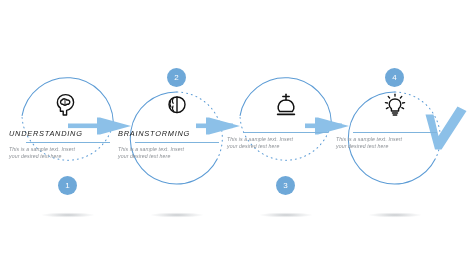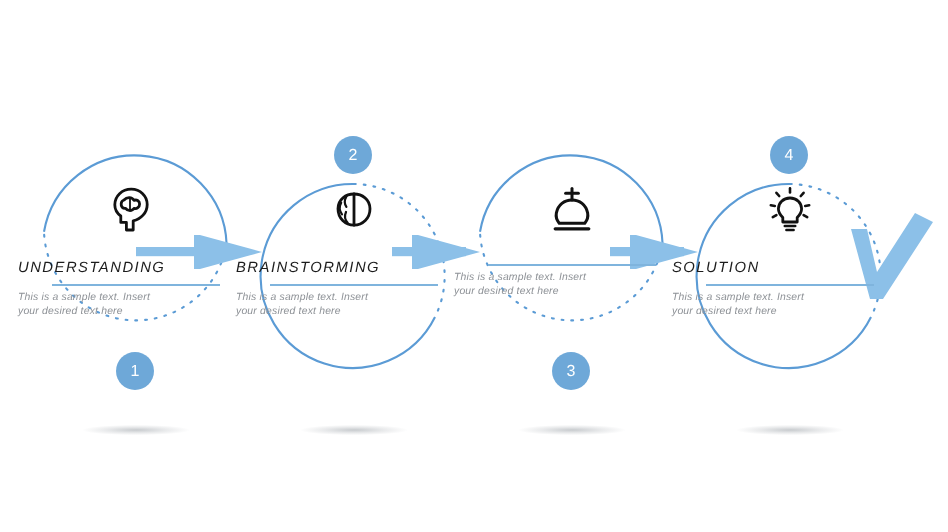--- a/index.html
+++ b/index.html
@@ -203,21 +203,20 @@
         <path d="M21.8 4.4 L20.4 6.0" stroke-width="1.3"></path>
         <path d="M5.4 10.6 L7.4 11.0" stroke-width="1.3"></path>
         <path d="M24.6 10.6 L22.6 11.0" stroke-width="1.3"></path>
         <path d="M6.4 16.6 L8.2 15.6" stroke-width="1.3"></path>
         <path d="M23.6 16.6 L21.8 15.6" stroke-width="1.3"></path>
       </g>
     </svg>
   </div>
 
   <div class="step-block" style="left:336px; top:129px;">
-    <div class="step-title">SOLUTION</div>
     <div class="title-rule"></div>
     <div class="step-desc">
       <span>This is a sample text. Insert</span><br>
       <span>your desired text here</span>
     </div>
   </div>
 
   <div class="badge" style="left:385px; top:68px;">4</div>
 
 </div>

